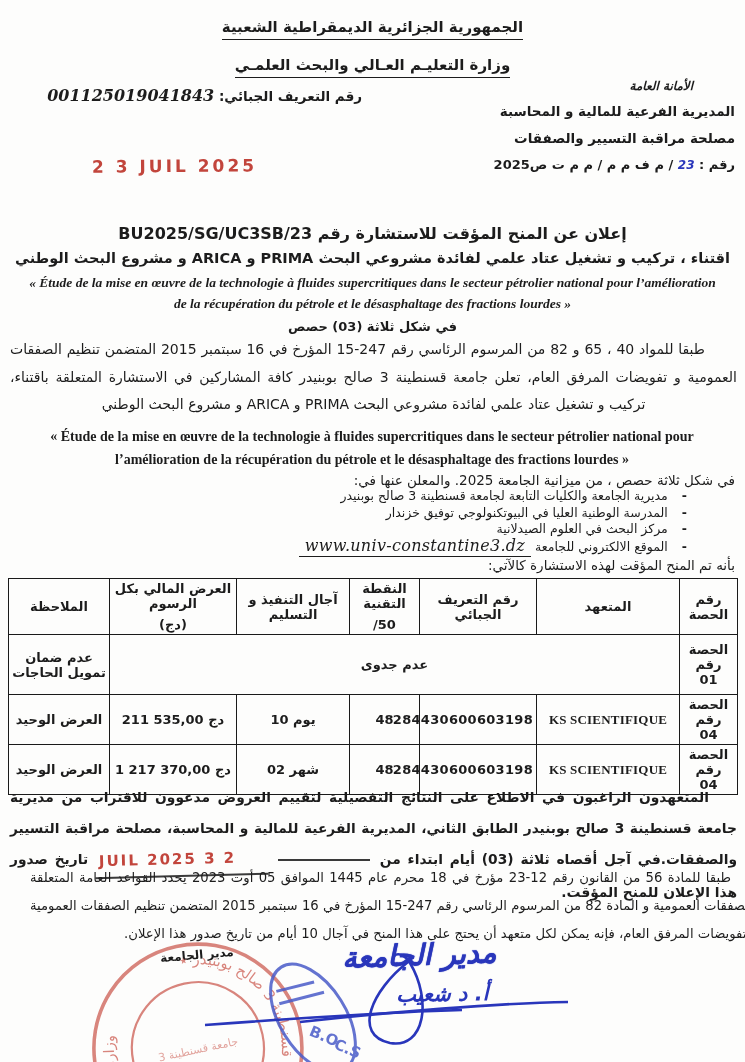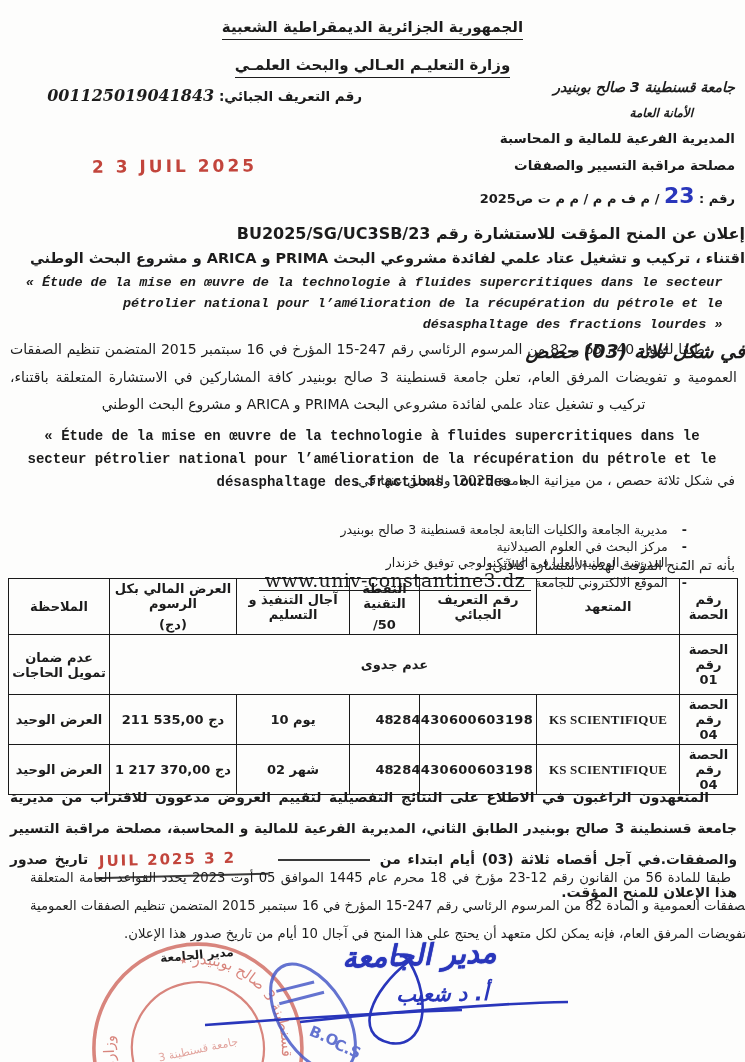--- a/index.html
+++ b/index.html
@@ -20,36 +20,36 @@
   .u{border-bottom:1.6px solid var(--ink);padding-bottom:3px;}
   .hdr-line{left:0;right:0;text-align:center;font-weight:bold;font-size:15px;}
   .tax-block{left:28px;top:86px;width:334px;direction:rtl;text-align:right;font-size:13.5px;font-weight:bold;}
   .tax-num{font-family:"DejaVu Serif",serif;font-style:italic;font-size:16px;letter-spacing:.5px;}
   .org-block{right:10px;top:80px;width:360px;direction:rtl;text-align:right;line-height:1;}
   .org-block>div{margin-bottom:13px;}
   .org-uni{font-size:14px;font-weight:bold;font-style:italic;}
   .org-sec{font-size:12px;font-weight:bold;font-style:italic;padding-right:42px;}
   .org-dir,.org-srv{font-size:13.5px;font-weight:bold;}
   .org-ref{font-size:13px;font-weight:bold;}
-  .hand-num{color:var(--hand_blue);font-size:22px;letter-spacing:1px;}
+  .hand-num{color:var(--hand_blue);font-style:italic;font-size:12px;letter-spacing:1px;}
   .datestamp{color:var(--stamp_red);font-weight:bold;font-size:17px;letter-spacing:3px;white-space:nowrap;}
-  .title-block{left:0;right:0;top:224px;text-align:right;direction:rtl;}
+  .title-block{left:0;right:0;top:224px;text-align:center;direction:rtl;}
   .t1{font-size:16px;font-weight:bold;margin-bottom:7px;}
   .t2{font-size:14.5px;font-weight:bold;margin-bottom:6px;}
-  .frq{font-family:Liberation Mono, monospace;font-weight:bold;font-size:13.5px;direction:ltr;width:700px;margin:0 auto 5px auto;line-height:21px;}
+  .frq{font-family:Liberation Serif, serif;font-weight:bold;font-size:13.5px;direction:ltr;width:700px;margin:0 auto 5px auto;line-height:21px;}
   .frq.it{font-style:italic;}
-  .t4{font-size:19px;font-weight:bold;font-style:italic;}
+  .t4{font-size:13px;font-weight:bold;}
   .para{direction:rtl;text-align:justify;}
   .p1{left:10px;width:727px;top:336px;font-size:14px;line-height:27.5px;text-indent:32px;text-align-last:center;}
   .fr2{left:22px;width:700px;top:425px;text-align:center;line-height:23px;font-size:14px;}
   .lots-line{right:10px;top:472px;font-size:13.5px;direction:rtl;text-align:right;}
-  .venues{right:58px;top:522px;direction:rtl;text-align:right;font-size:12.5px;line-height:16.5px;}
+  .venues{right:58px;top:488px;direction:rtl;text-align:right;font-size:12.5px;line-height:16.5px;}
   .venues .v{white-space:nowrap;}
   .dash{display:inline-block;margin-left:14px;font-weight:bold;}
-  .url{font-family:"DejaVu Serif",serif;font-size:19px;direction:ltr;display:inline-block;border-bottom:1.6px solid var(--ink);padding:0 6px 2px 6px;letter-spacing:.3px;}
+  .url{font-family:"DejaVu Serif",serif;font-size:16px;direction:ltr;display:inline-block;border-bottom:1.6px solid var(--ink);padding:0 6px 2px 6px;letter-spacing:.3px;font-style:italic;}
   .award-line{right:10px;top:557px;font-size:13.5px;direction:rtl;text-align:left;}
   table.award{position:absolute;left:8px;top:578px;border-collapse:collapse;direction:rtl;table-layout:fixed;width:729px;}
   table.award td,table.award th{border:1.4px solid #1a1a1a;text-align:center;vertical-align:middle;padding:2px 3px;font-size:13px;font-weight:bold;}
   th .sub{display:block;margin-top:6px;}
   .ltr{direction:ltr;unicode-bidi:isolate;}
   .latin{font-family:"Liberation Serif",serif;font-size:13.5px;letter-spacing:.2px;}
   .num{font-size:12px;letter-spacing:.3px;}
   .p2{left:10px;width:727px;top:782px;font-size:13.8px;font-weight:bold;line-height:31px;text-indent:28px;}
   .gapline{display:inline-block;width:92px;height:0;border-bottom:2px solid #3a3a3a;vertical-align:middle;margin:0 3px;}
   .datestamp2{color:var(--stamp_red);font-weight:bold;font-size:15px;letter-spacing:2px;white-space:nowrap;display:inline-block;border-bottom:2px solid #3a3a3a;transform:rotate(-1.5deg);padding:0 4px;}
@@ -72,21 +72,20 @@
   <div class="abs hdr-line" style="top:56px;">
     <span class="u rtl">وزارة التعليـم العـالي والبحث العلمـي</span>
   </div>
 
   <div class="abs tax-block">
     <span>رقم التعريف الجبائي:</span>
     <span class="tax-num">001125019041843</span>
   </div>
 
   <div class="abs org-block">
-    <div class="org-uni">جامعة قسنطينة 3  صالح بوبنيدر</div>
     <div class="org-sec">الأمانة العامة</div>
     <div class="org-dir">المديرية الفرعية للمالية و المحاسبة</div>
     <div class="org-srv">مصلحة مراقبة التسيير والصفقات</div>
     <div class="org-ref">
       <span>رقم :</span>
       <span class="hand-num">23</span>
       <span>/ م ف م م / م م ت ص2025</span>
     </div>
   </div>
 
@@ -100,22 +99,22 @@
   </div>
 
   <div class="abs para p1">طبقا للمواد 40 ، 65 و 82 من المرسوم الرئاسي رقم 247-15 المؤرخ في 16 سبتمبر 2015 المتضمن تنظيم الصفقات العمومية  و تفويضات المرفق العام، تعلن  جامعة قسنطينة 3 صالح بوبنيدر كافة المشاركين في الاستشارة المتعلقة باقتناء، تركيب و تشغيل عتاد علمي لفائدة مشروعي البحث  PRIMA و ARICA و مشروع البحث الوطني</div>
 
   <div class="abs frq fr2">« Étude de la mise en œuvre de la technologie à fluides supercritiques dans le secteur pétrolier national pour l’amélioration de la récupération du pétrole et le désasphaltage des fractions lourdes »</div>
 
   <div class="abs lots-line">في شكل ثلاثة حصص ، من ميزانية الجامعة 2025. والمعلن عنها في:</div>
 
   <div class="abs venues">
     <div class="v"><span class="dash">-</span><span>مديرية الجامعة والكليات التابعة لجامعة قسنطينة 3 صالح بوبنيدر</span></div>
+    <div class="v"><span class="dash">-</span><span>المدرسة الوطنية العليا في البيوتكنولوجي توفيق خزندار</span></div>
     <div class="v"><span class="dash">-</span><span>مركز البحث في العلوم الصيدلانية</span></div>
-    <div class="v"><span class="dash">-</span><span>المدرسة الوطنية العليا في البيوتكنولوجي توفيق خزندار</span></div>
     <div class="v"><span class="dash">-</span><span>الموقع الالكتروني للجامعة</span>
       <span class="url">www.univ-constantine3.dz</span>
     </div>
   </div>
 
   <div class="abs award-line">بأنه تم المنح المؤقت لهذه الاستشارة كالآتي:</div>
 
   <table class="award">
     <colgroup>
       <col style="width:58px">

